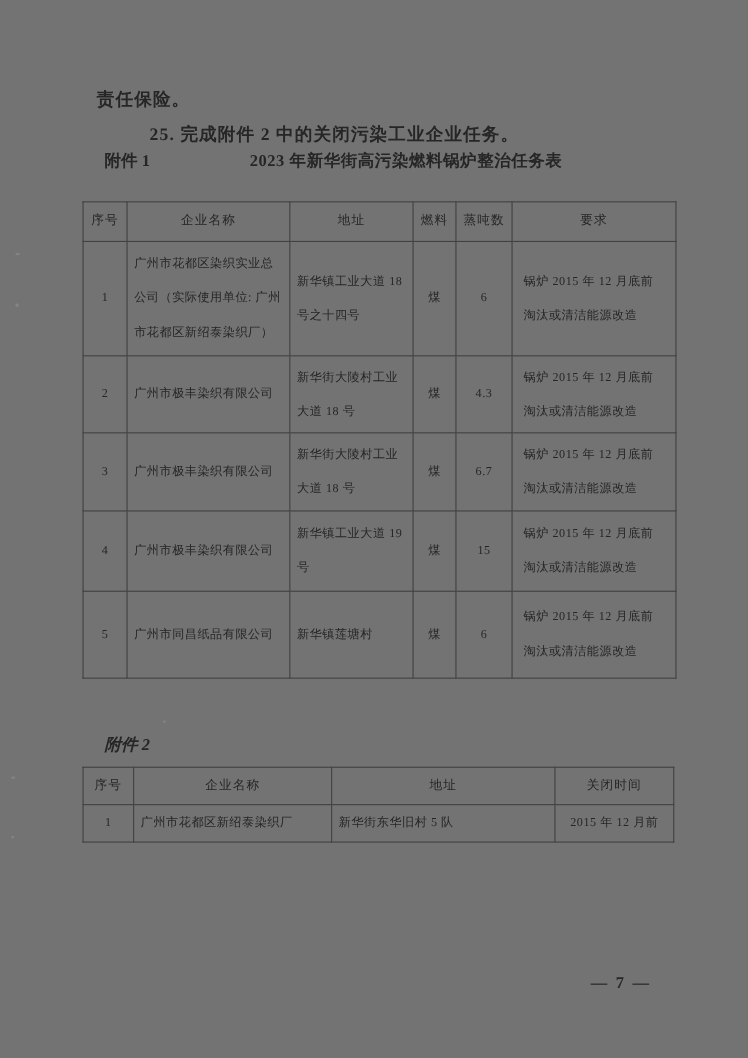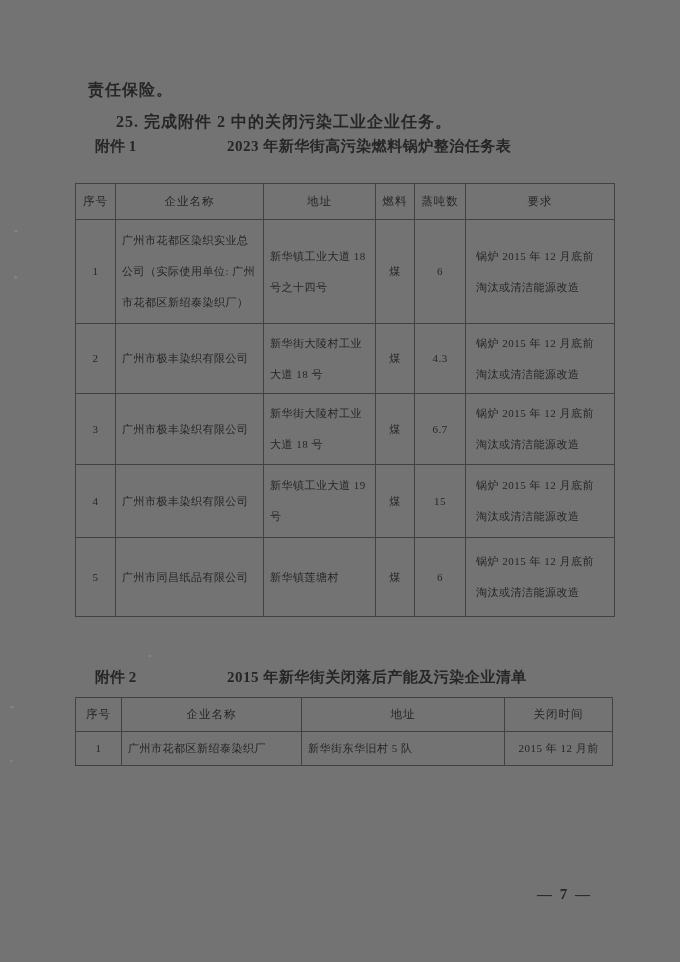--- a/index.html
+++ b/index.html
@@ -21,32 +21,32 @@
     background: #737373;
   }
   .para {
     position: absolute;
     font-size: 16px;
     font-weight: 600;
     letter-spacing: 1px;
     white-space: nowrap;
   }
   #intro-line { left: 88px; top: 80px; }
-  #item-25 { left: 116px; top: 112px; }
+  #item-25 { left: 136px; top: 112px; }
 
   .att-heading {
     position: absolute;
     font-size: 15px;
     font-weight: 600;
     white-space: nowrap;
   }
   .att-label { position: absolute; left: 0; top: 0; }
   .att-title { position: absolute; left: 132px; top: 0; letter-spacing: 0.5px; }
   #att1-heading { left: 95px; top: 137px; width: 520px; height: 20px; }
-  #att2-heading { left: 95px; top: 668px; width: 520px; height: 20px; }
+  #att2-heading { left: 95px; top: 668px; width: 520px; height: 20px; font-style: italic; }
 
   table {
     position: absolute;
     border-collapse: collapse;
     table-layout: fixed;
   }
   #table1 { left: 75px; top: 183px; width: 539px; }
   #table2 { left: 75px; top: 697px; width: 537px; }
 
   th, td {
@@ -171,21 +171,20 @@
         <td class="l">新华镇莲塘村</td>
         <td class="c">煤</td>
         <td class="c">6</td>
         <td class="l req">锅炉 2015 年 12 月底前淘汰或清洁能源改造</td>
       </tr>
     </tbody>
   </table>
 
   <div id="att2-heading" class="att-heading">
     <span class="att-label">附件 2</span>
-    <span class="att-title">2015 年新华街关闭落后产能及污染企业清单</span>
   </div>
 
   <table id="table2">
     <colgroup>
       <col style="width:46px">
         <col style="width:180px">
         <col style="width:203px">
         <col style="width:108px">
     </colgroup>
     <thead>

